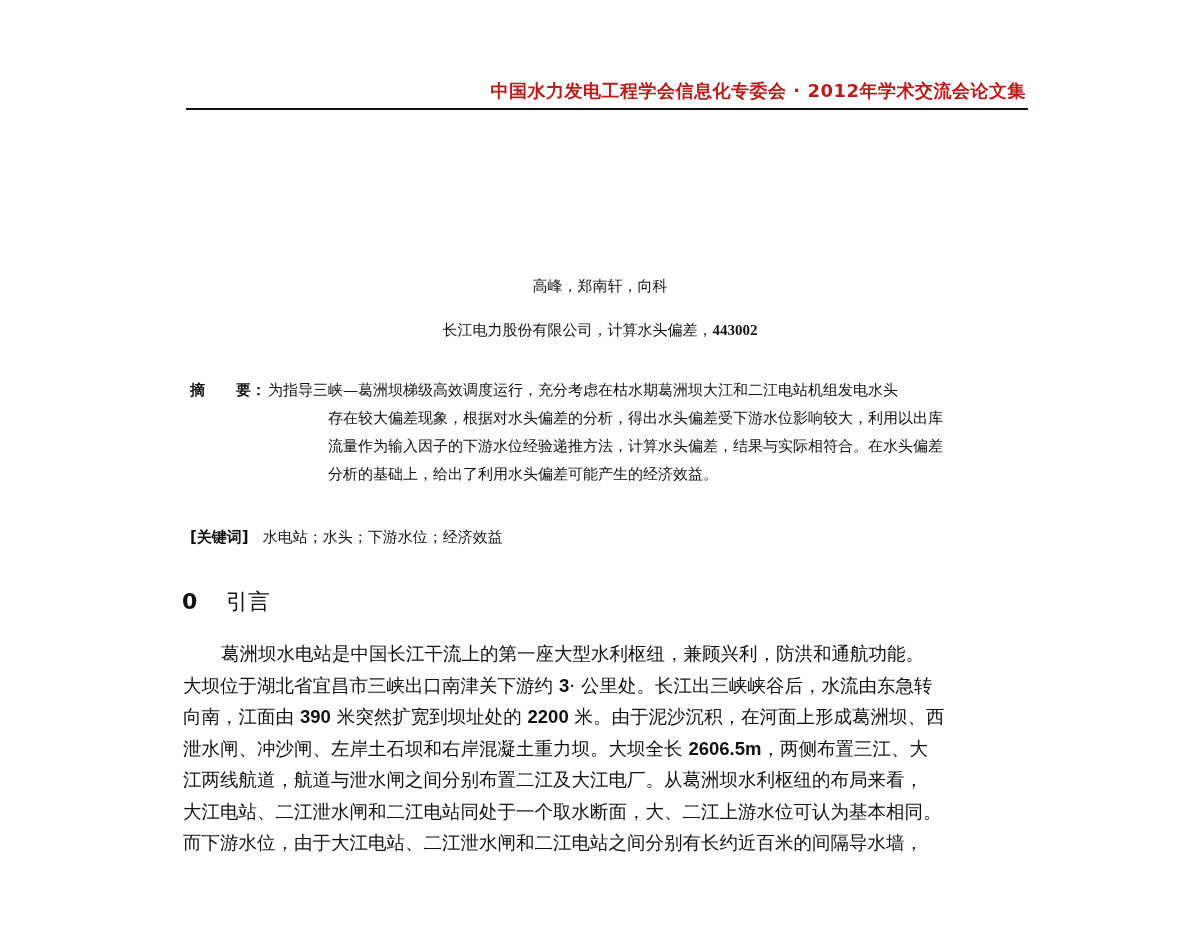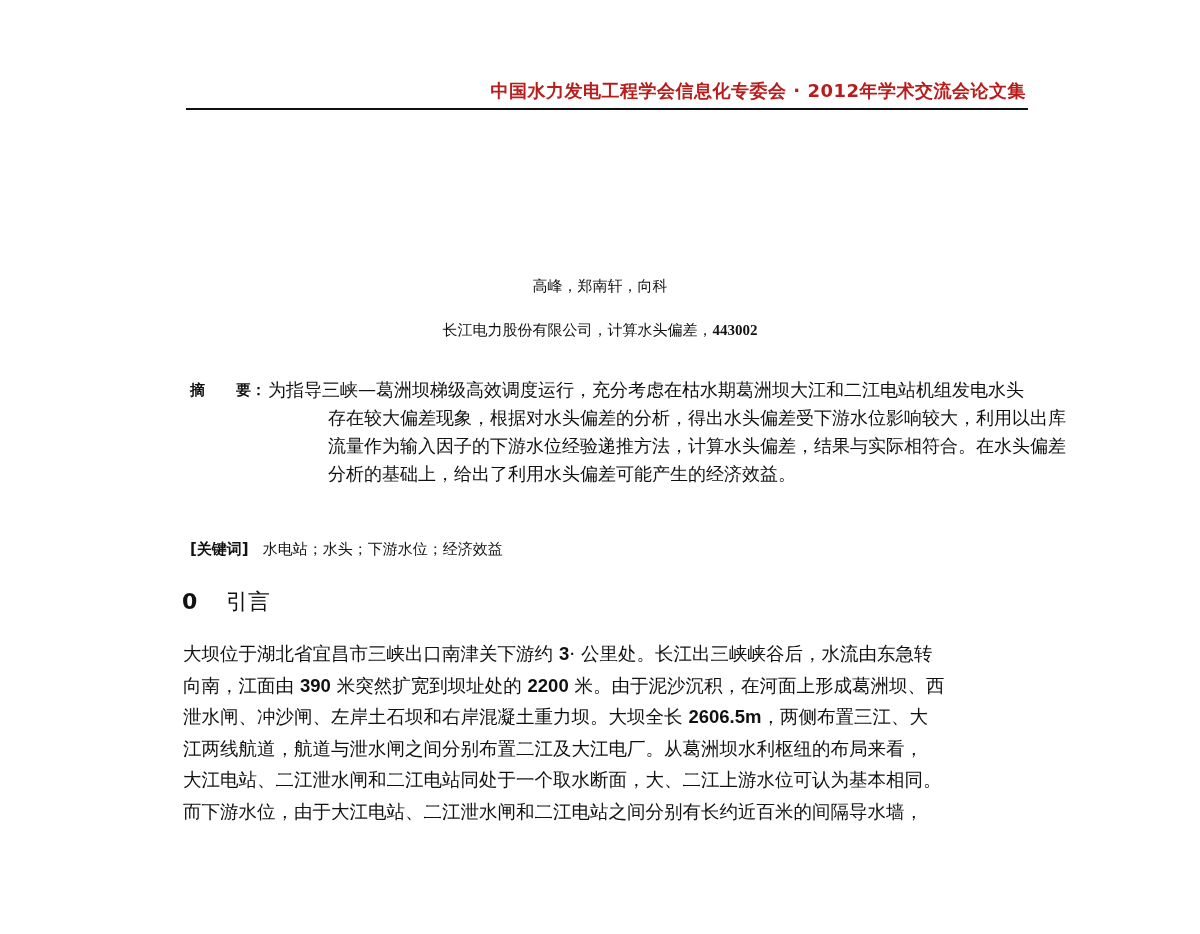--- a/index.html
+++ b/index.html
@@ -92,39 +92,38 @@
       font-size: 15px;
       line-height: 20px;
       width: 80px;
     }
     .abstract-label .c1 { display: inline-block; width: 46px; }
     .abstract-body {
       position: absolute;
       left: 78px;
       top: 0;
       width: 760px;
-      font-size: 18px;
+      font-size: 15px;
       line-height: 28px;
       margin-top: -4px;
     }
     .abstract-body .line {
       display: block;
       white-space: nowrap;
     }
     .abstract-body .line.indent {
       padding-left: 0;
     }
     .keywords {
       position: absolute;
       left: 190px;
       top: 527px;
       font-size: 15px;
       line-height: 20px;
       white-space: nowrap;
-      margin-top: 12px;
     }
     .keywords .kw-label {
       font-family: "DejaVu Sans", "Liberation Sans", sans-serif;
       font-weight: bold;
       margin-right: 14px;
     }
     .section-heading {
       position: absolute;
       left: 182px;
       top: 588px;
@@ -192,20 +191,21 @@
 
   <div class="keywords">
     <span class="kw-label">[关键词]</span><span>水电站；水头；下游水位；经济效益</span>
   </div>
 
   <div class="section-heading">
     <span class="sec-num">0</span><span class="sec-title">引言</span>
   </div>
 
   <div class="body-text">
+    <span class="line first"><span>葛洲坝水电站是中国长江干流上的第一座大型水利枢纽，兼顾兴利，防洪和通航功能。</span></span>
     <span class="line"><span>大坝位于湖北省宜昌市三峡出口南津关下游约 </span><span class="num-sans">3</span><span>· 公里处。长江出三峡峡谷后，水流由东急转</span></span>
     <span class="line"><span>向南，江面由 </span><span class="num-sans">390</span><span> 米突然扩宽到坝址处的 </span><span class="num-sans">2200</span><span> 米。由于泥沙沉积，在河面上形成葛洲坝、西</span></span>
     <span class="line"><span>泄水闸、冲沙闸、左岸土石坝和右岸混凝土重力坝。大坝全长 </span><span class="num-sans">2606.5m</span><span>，两侧布置三江、大</span></span>
     <span class="line"><span>江两线航道，航道与泄水闸之间分别布置二江及大江电厂。从葛洲坝水利枢纽的布局来看，</span></span>
     <span class="line"><span>大江电站、二江泄水闸和二江电站同处于一个取水断面，大、二江上游水位可认为基本相同。</span></span>
     <span class="line"><span>而下游水位，由于大江电站、二江泄水闸和二江电站之间分别有长约近百米的间隔导水墙，</span></span>
   </div>
 
 </div>
 

